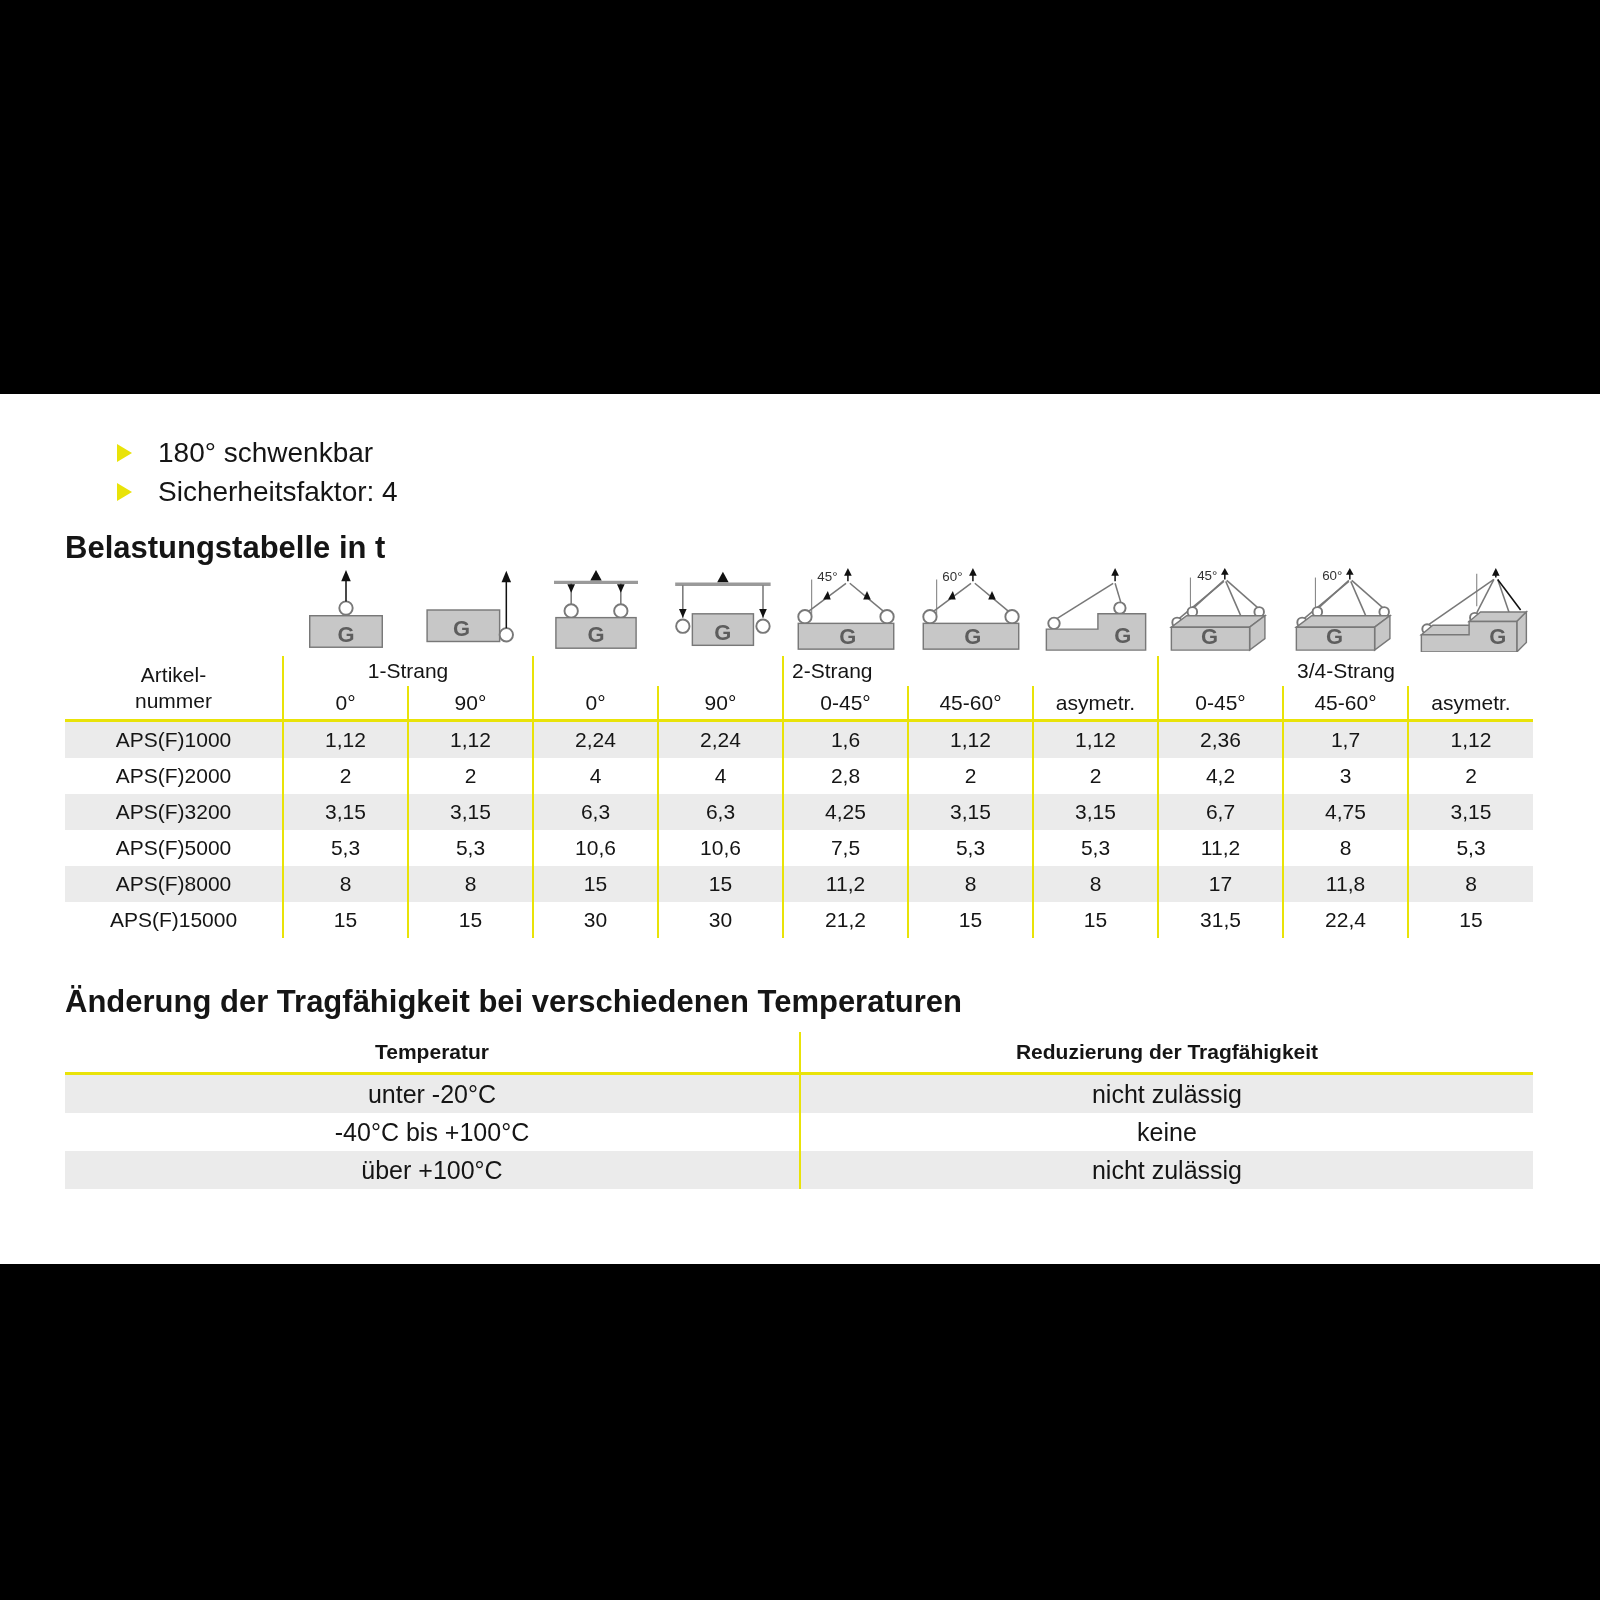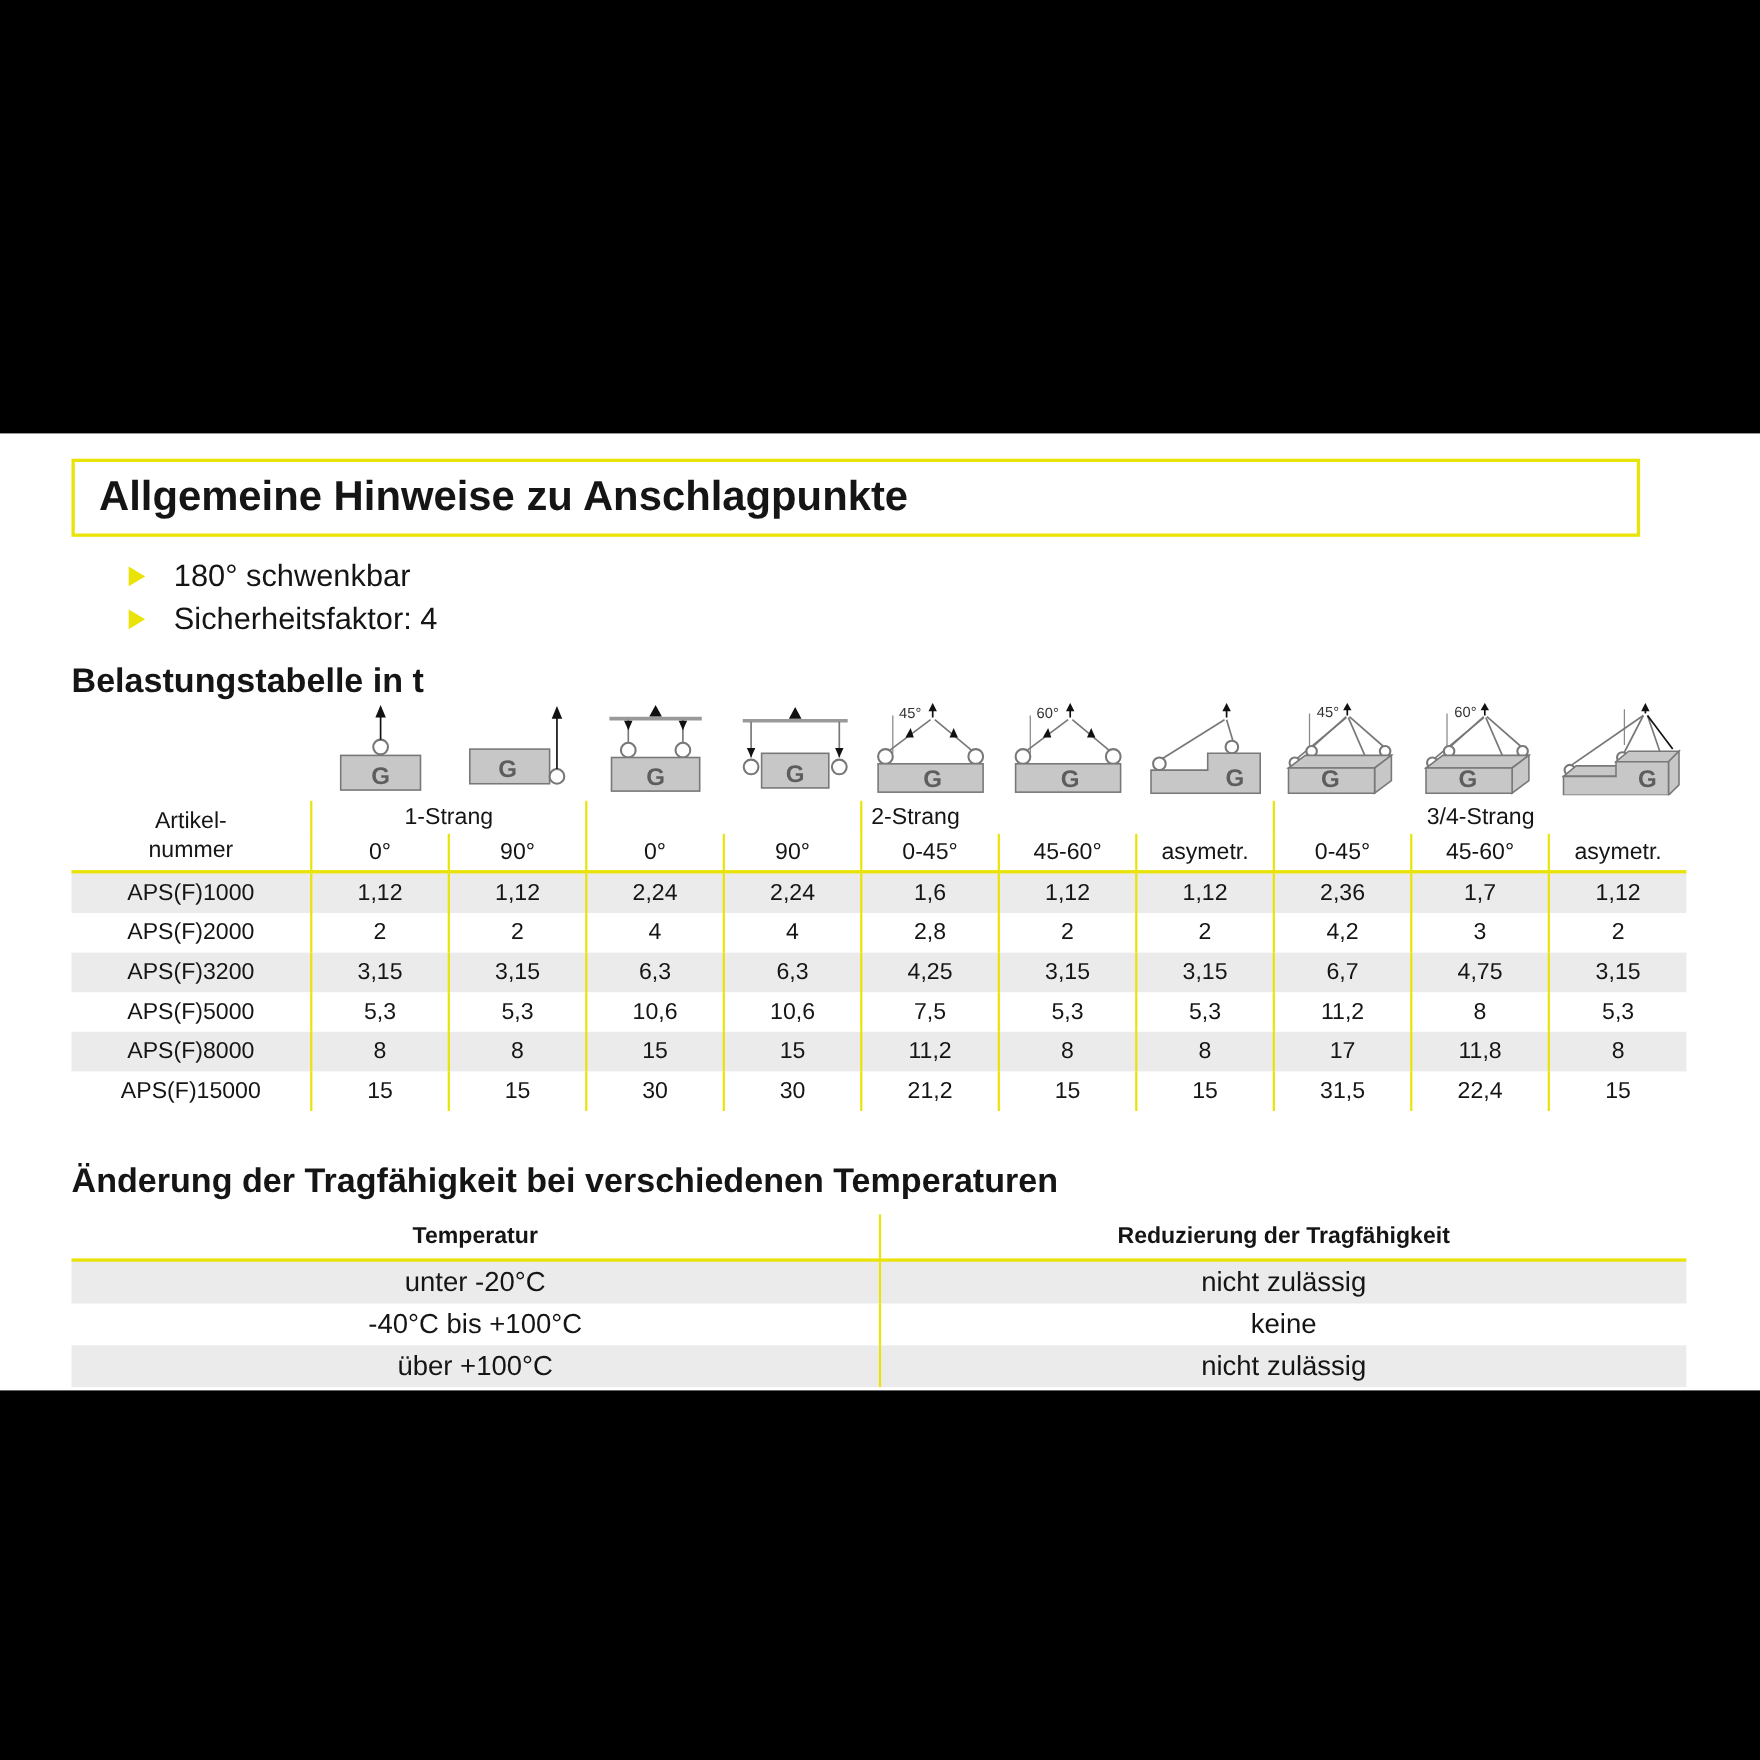--- a/index.html
+++ b/index.html
@@ -63,23 +63,20 @@
   .icon-svg .ref{stroke:#8a8a8a;stroke-width:1.2;}
   .icon-svg .glabel{font-family:"Liberation Sans",sans-serif;font-size:23px;font-weight:bold;fill:#5d5d5d;}
   .icon-svg .alabel{font-family:"Liberation Sans",sans-serif;font-size:14px;fill:#333;}
 </style>
 </head>
 <body>
 
 <div class="content">
   <div class="inner">
 
-    <div class="title-box">
-      <div class="title">Allgemeine Hinweise zu Anschlagpunkte</div>
-    </div>
 
     <div class="bullets">
       <div class="bullet">
         <span class="tri"></span>
         <span>180° schwenkbar</span>
       </div>
       <div class="bullet">
         <span class="tri"></span>
         <span>Sicherheitsfaktor: 4</span>
       </div>

